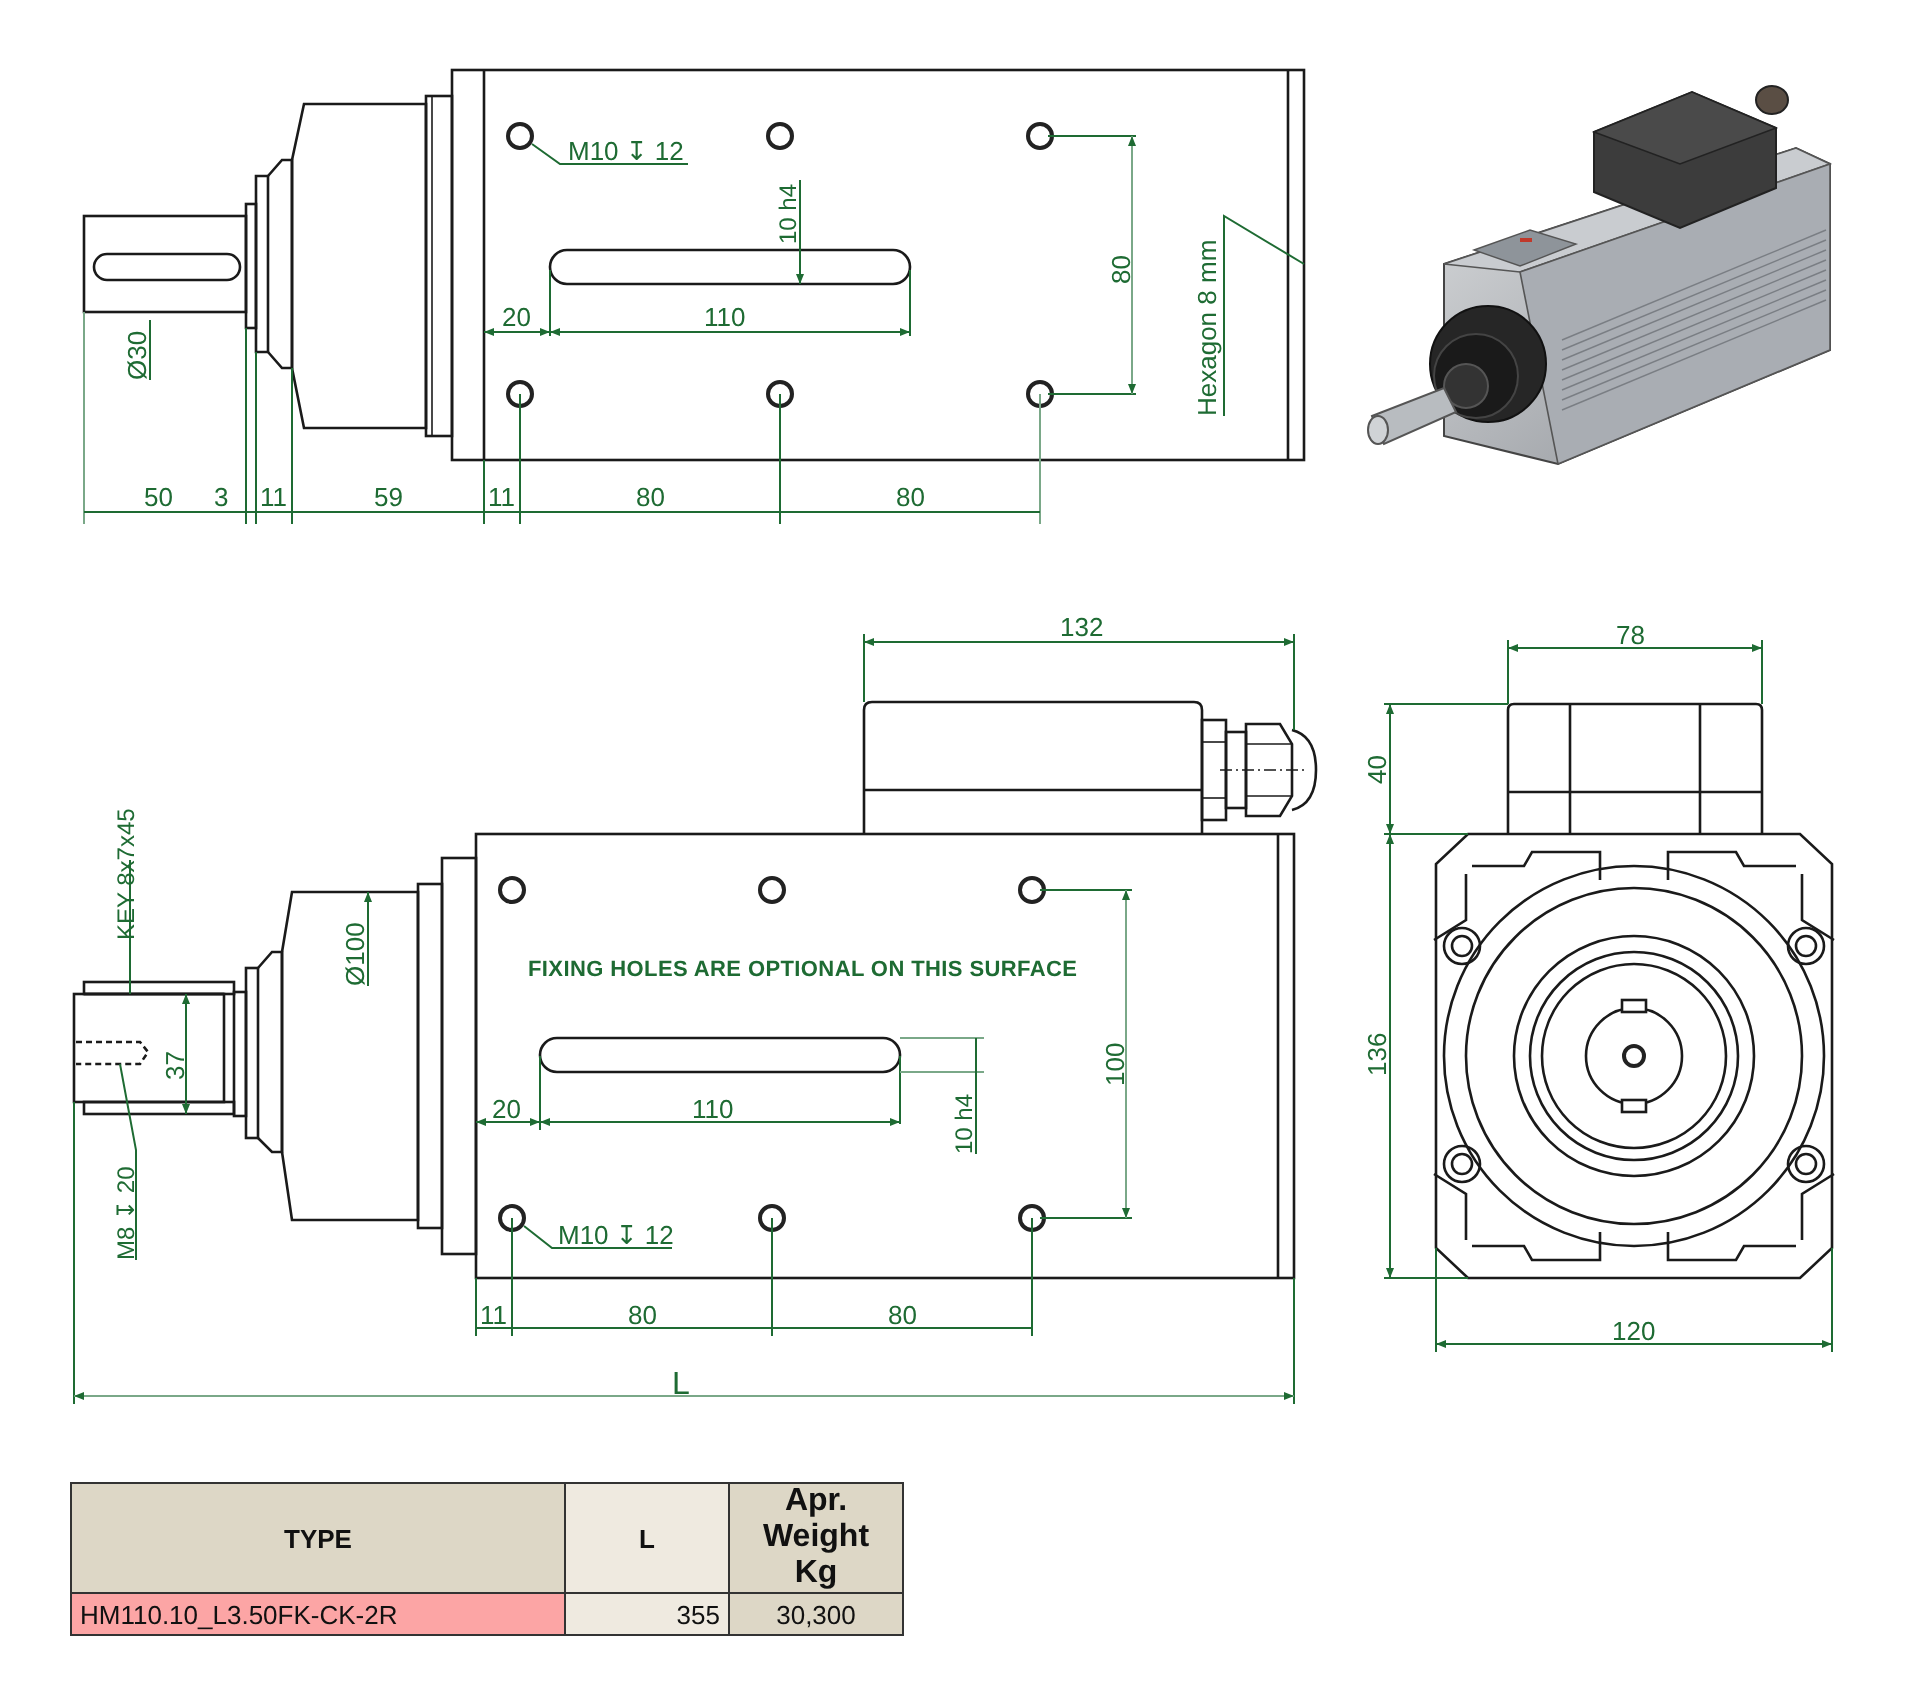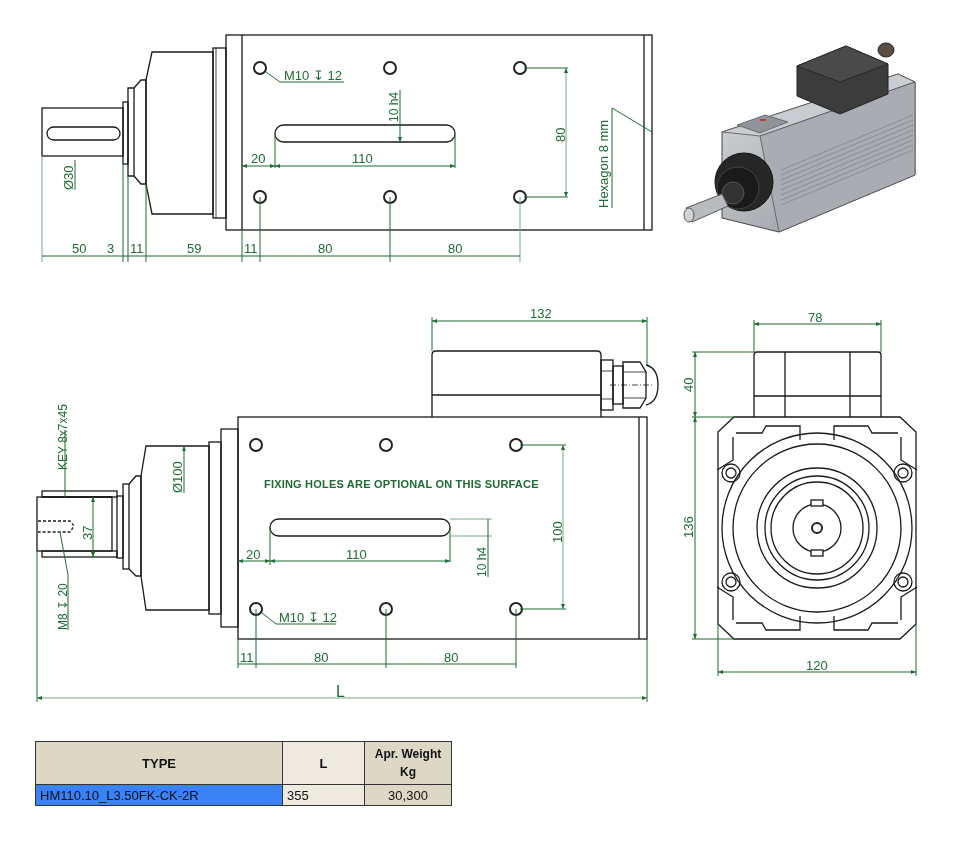--- a/index.html
+++ b/index.html
@@ -11,27 +11,27 @@
   .dim { fill:none; stroke:#1e6b33; stroke-width:1; }
   .dimf { fill:none; stroke:#7aa888; stroke-width:1; }
   .dt { fill:#1e6b33; font-family:"Liberation Sans", sans-serif; font-size:13px; }
   .dts { fill:#1e6b33; font-family:"Liberation Sans", sans-serif; font-size:12px; }
   .note { fill:#1e6b33; font-family:"Liberation Sans", sans-serif; font-size:11px; font-weight:bold; letter-spacing:0.2px; }
   .hole { fill:#ffffff; stroke:#222; stroke-width:2; }
   table.spec { position:absolute; left:35px; top:741px; border-collapse:collapse; font-family:"Liberation Sans", sans-serif; font-size:13px; color:#111; }
   table.spec td, table.spec th { border:1px solid #333; padding:0 4px; }
   table.spec th { background:#ddd7c6; font-weight:bold; height:42px; }
   table.spec th.c-l { background:#efeae0; }
-  table.spec td { background:#3b82f6; height:20px; }
-  table.spec td.num { text-align:left; background:#efeae0; }
+  table.spec td { background:#fca5a5; height:20px; }
+  table.spec td.num { text-align:right; background:#efeae0; }
   table.spec td.w { text-align:center; background:#ddd7c6; }
   .c1 { width:238px; }
   .c2 { width:73px; }
   .c3 { width:78px; }
-  .apr { font-size:12px; line-height:18px; }
+  .apr { font-size:16px; line-height:18px; }
 </style>
 </head>
 <body>
 
 <svg id="drawing" width="961" height="852" viewBox="0 0 961 852">
   <defs>
     <marker id="ar" markerWidth="6" markerHeight="6" refX="5" refY="3" orient="auto">
       <path d="M0,1 L5,3 L0,5 Z" fill="#1e6b33"></path>
     </marker>
     <marker id="al" markerWidth="6" markerHeight="6" refX="1" refY="3" orient="auto">

